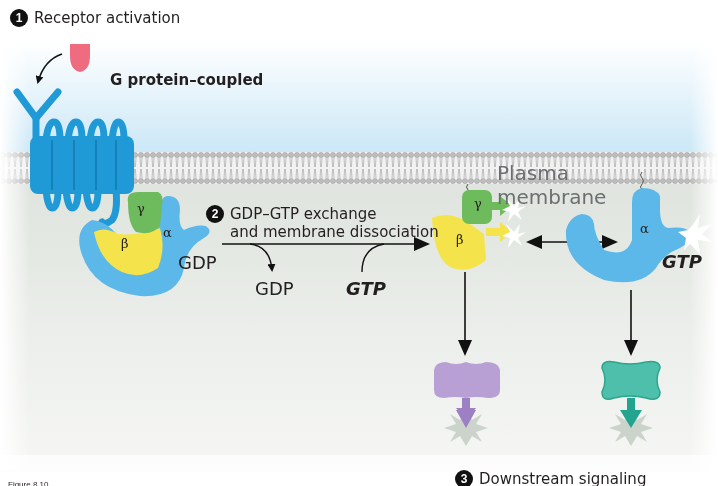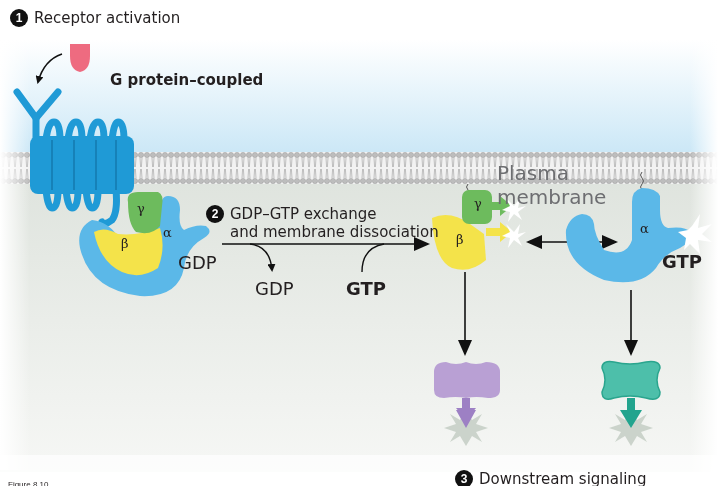--- a/index.html
+++ b/index.html
@@ -5,21 +5,21 @@
   html, body { margin:0; padding:0; }
   body { width:718px; height:486px; overflow:hidden; background:#ffffff; position:relative;
          font-family:"Liberation Sans", sans-serif; }
   #stage { position:absolute; left:0; top:0; width:648px; height:486px; }
   .lbl { position:absolute; color:#231f20; font-family:"DejaVu Sans", sans-serif; white-space:nowrap; }
   .step { font-size:15px; line-height:18px; }
   .badge { display:inline-block; width:18px; height:18px; border-radius:50%; background:#111;
            color:#fff; font-weight:bold; font-size:12px; line-height:18px; text-align:center;
            margin-right:6px; vertical-align:top; font-family:"Liberation Sans", sans-serif; }
   .small { font-size:18px; line-height:17px; }
-  .bold { font-weight:bold; }
+  .bold { font-weight:bold;font-style:italic; }
   .greek { position:absolute; font-family:"DejaVu Serif", serif; font-size:13px; color:#231f20; }
   .mem { position:absolute; font-family:"DejaVu Sans", sans-serif; font-size:20px; color:#6d6e71; }
   .caption { position:absolute; left:8px; top:480px; font-size:8px; color:#231f20; font-family:"Liberation Sans", sans-serif; }
 </style>
 </head>
 <body>
 
 <div id="stage">
   <svg width="718" height="486" viewBox="0 0 718 486" style="position:absolute;left:0;top:0;">
     <defs>

